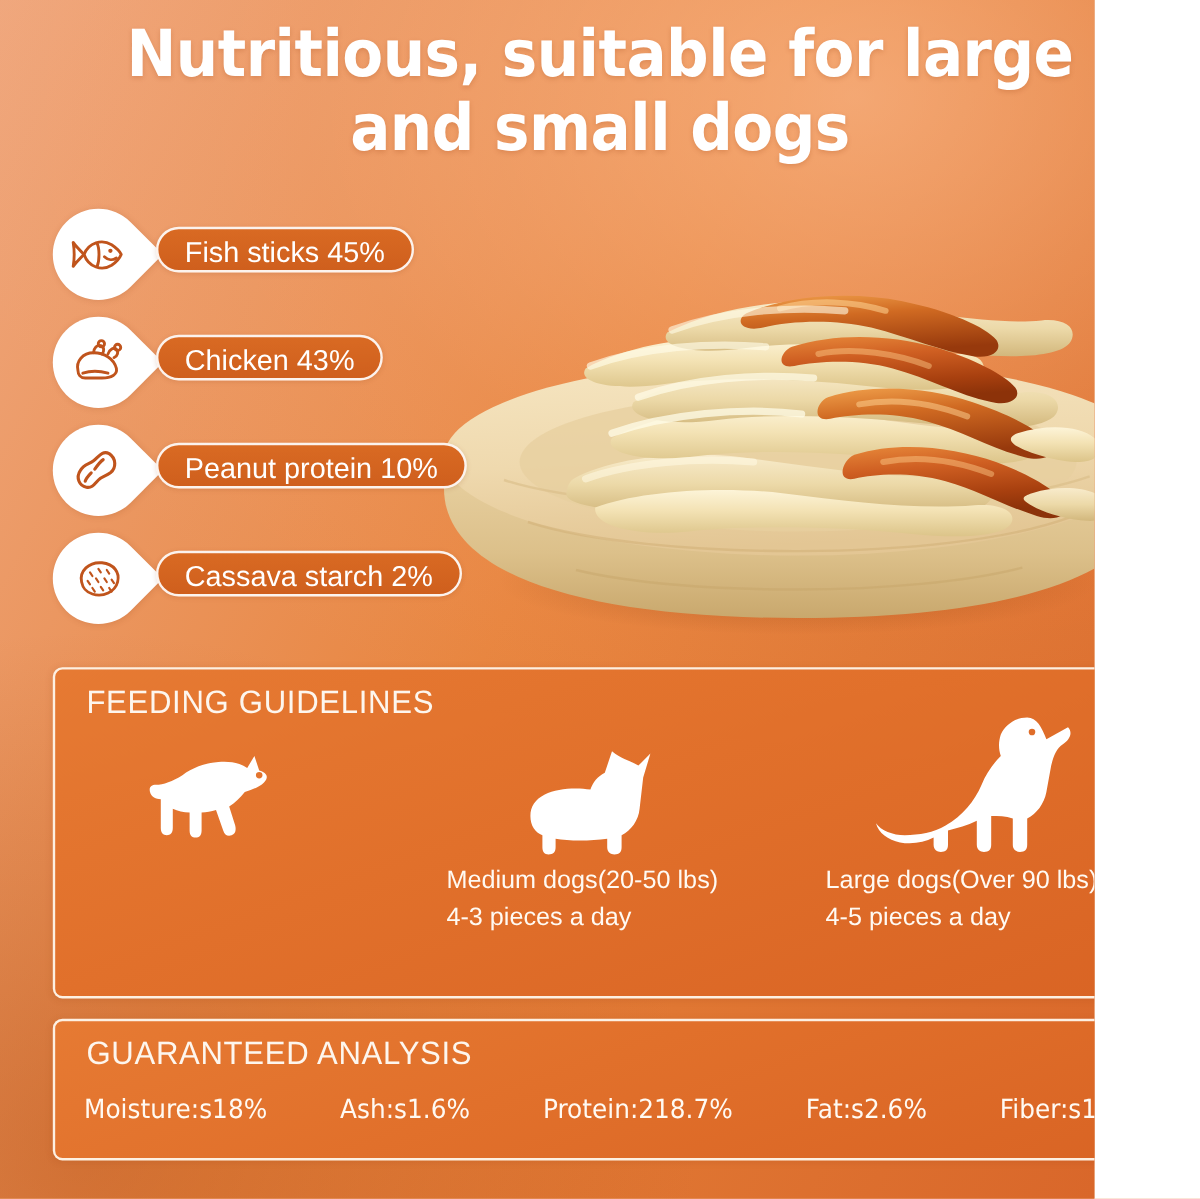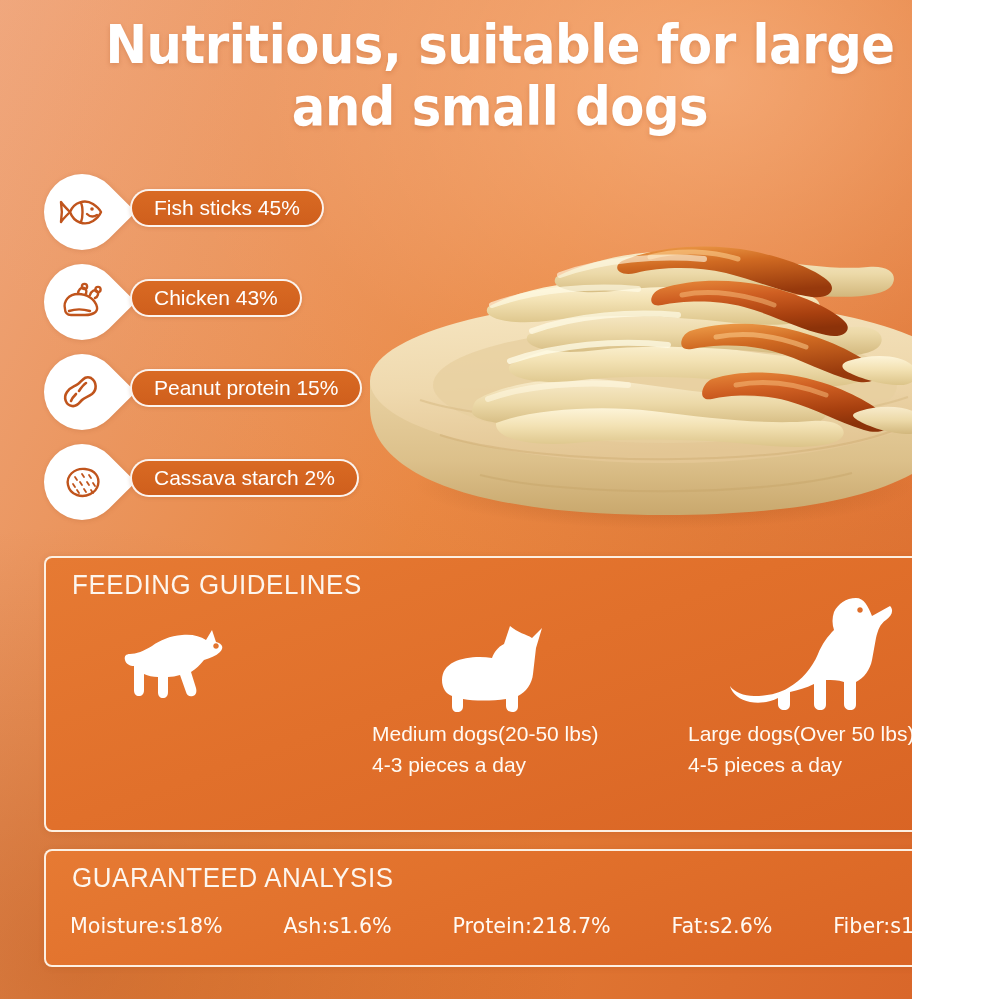--- a/index.html
+++ b/index.html
@@ -81,26 +81,26 @@
     display: block;
   }
   .pill {
     position: absolute;
     left: 86px;
     top: 15px;
     height: 38px;
     box-sizing: border-box;
     padding: 0 22px 0 22px;
     display: flex;
-    align-items: center;
+    align-items: flex-end;
     background: linear-gradient(180deg, #d96a23 0%, #cf5f1d 100%);
     border: 2px solid rgba(255,255,255,0.92);
     border-radius: 20px;
     color: #ffffff;
-    font-size: 21px;
+    font-size: 24px;
     font-family: "Liberation Sans", sans-serif;
     white-space: nowrap;
     box-shadow: 0 1px 4px rgba(140,60,20,0.18);
   }
 
   
   .product {
     position: absolute;
     left: 360px;
     top: 185px;
@@ -334,21 +334,21 @@
       <div class="badge">
         <svg width="46" height="44" viewBox="0 0 46 44">
           <g fill="none" stroke="#c0541c" stroke-width="2.6" stroke-linecap="round" stroke-linejoin="round">
             <path d="M32,8 C38,12 38,20 33,24 C29,27 26,27 23,30 C20,33 18,37 13,36 C7,35 4,28 8,22 C11,17 15,17 19,14 C23,11 26,5 32,8 Z"></path>
             <path d="M27,13 C24,15 22,18 20,21"></path>
             <path d="M17,24 C15,26 13,28 12,31"></path>
           </g>
         </svg>
       </div>
       <div class="pill">
-        <span>Peanut protein 15%</span>
+        <span>Peanut protein 10%</span>
       </div>
     </div>
 
     <div class="tag-row">
       <div class="badge">
         <svg width="48" height="42" viewBox="0 0 48 42">
           <g fill="none" stroke="#c0541c" stroke-width="2.4" stroke-linecap="round" stroke-linejoin="round">
             <path d="M10,24 C8,15 16,7 27,8 C37,9 42,16 40,24 C38,32 28,37 19,34 C13,32 11,29 10,24 Z"></path>
             <g stroke-width="1.8">
               <path d="M17,16 l2,3"></path>
@@ -396,21 +396,21 @@
         </div>
       </div>
 
       <div class="feed-col c2">
         <div class="feed-art">
           <svg width="168" height="126" viewBox="0 0 168 126">
             <path fill="#ffffff" d="M128,6 C118,6 110,12 106,20 C104,26 104,32 106,38 C100,44 94,52 90,62 C84,76 74,88 60,96 C50,102 38,104 26,104 C16,104 6,100 2,94 C4,102 12,108 22,110 C32,112 42,110 50,106 L50,112 C50,116 53,118 56,118 C60,118 62,116 62,112 L62,100 C70,98 78,96 86,92 L86,112 C86,116 89,118 92,118 C96,118 98,116 98,112 L98,88 C104,88 110,88 116,90 L116,112 C116,116 119,118 122,118 C126,118 128,116 128,112 L128,90 C136,86 142,78 144,68 L148,46 C150,38 152,32 158,28 C164,24 166,18 162,14 L144,24 C140,14 136,6 128,6 Z M134,20 C133,21 131,21 130,20 C129,19 129,17 130,16 C131,15 133,15 134,16 C135,17 135,19 134,20 Z"></path>
           </svg>
         </div>
         <div class="feed-text">
-          <div>Large dogs(Over 50 lbs)</div>
+          <div>Large dogs(Over 90 lbs)</div>
           <div>4-5 pieces a day</div>
         </div>
       </div>
     </div>
   </div>
 
   <div class="panel" id="panel-analysis">
     <div class="panel-title">GUARANTEED ANALYSIS</div>
     <div class="analysis-row">
       <span class="analysis-item">Moisture:s18%</span>

